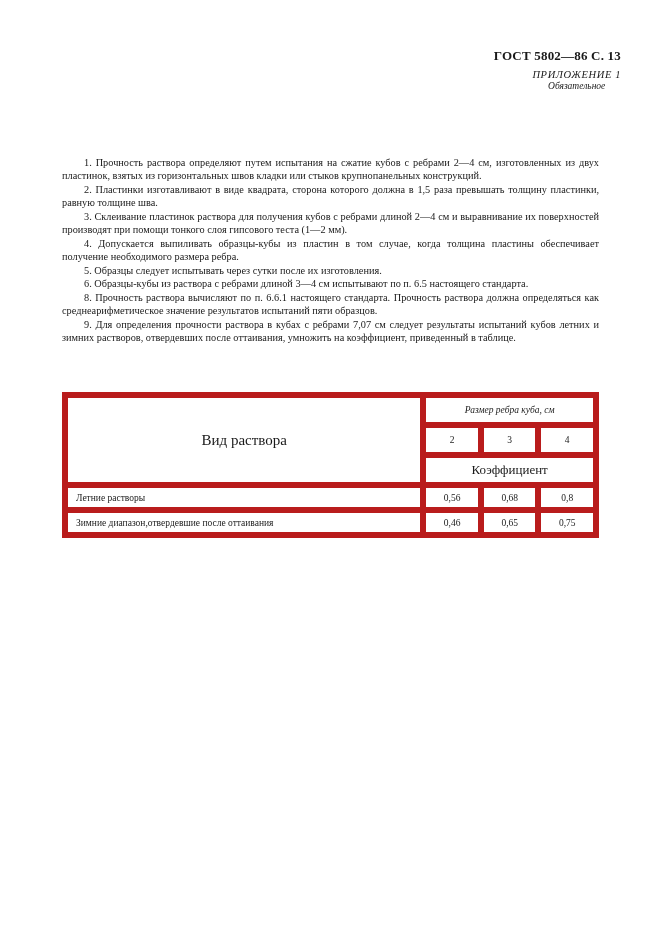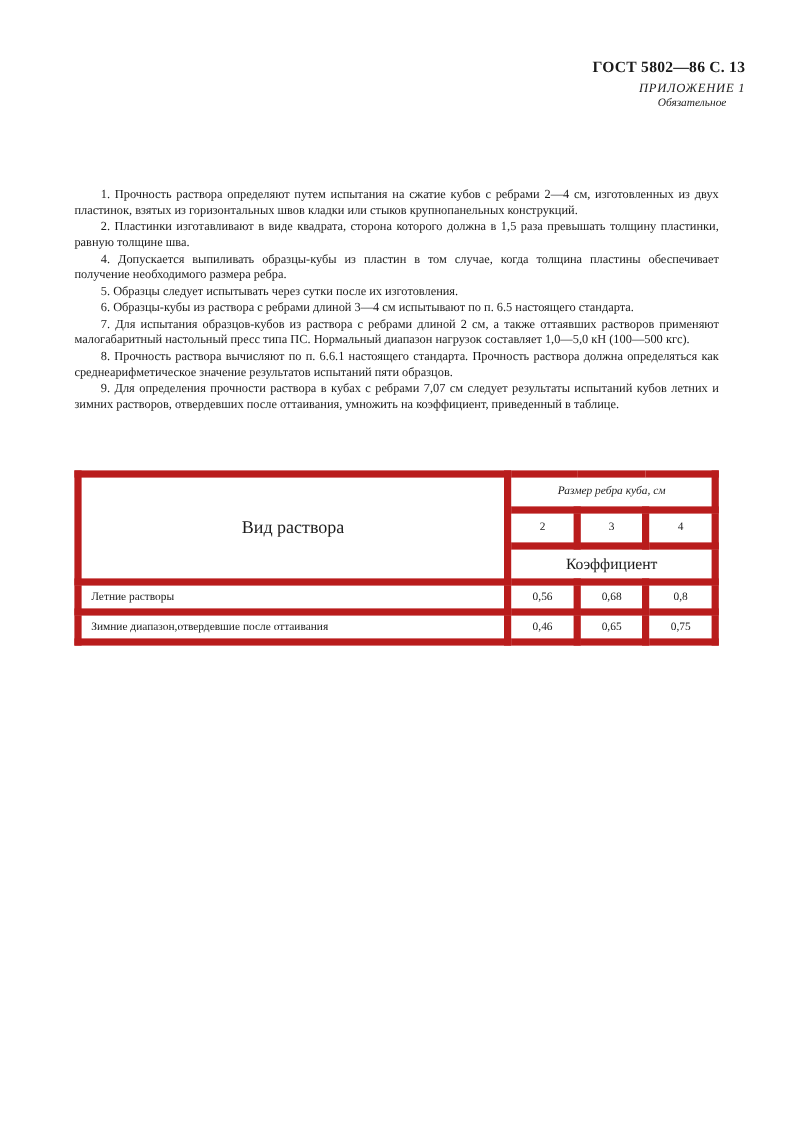--- a/index.html
+++ b/index.html
@@ -113,24 +113,24 @@
 
   <div class="annex-block">
     <div class="annex-title">ПРИЛОЖЕНИЕ 1</div>
     <div class="annex-sub">Обязательное</div>
   </div>
 
 
   <div class="body-text">
     <p>1. Прочность раствора определяют путем испытания на сжатие кубов с ребрами 2—4 см, изготовленных из двух пластинок, взятых из горизонтальных швов кладки или стыков крупнопанельных конструкций.</p>
     <p>2. Пластинки изготавливают в виде квадрата, сторона которого должна в 1,5 раза превышать толщину пластинки, равную толщине шва.</p>
+    <p>3. Склеивание пластинок раствора для получения кубов с ребрами длиной 2—4 см и выравнивание их поверхностей производят при помощи тонкого слоя гипсового теста (1—2 мм).</p>
     <p>4. Допускается выпиливать образцы-кубы из пластин в том случае, когда толщина пластины обеспечивает получение необходимого размера ребра.</p>
     <p>5. Образцы следует испытывать через сутки после их изготовления.</p>
     <p>6. Образцы-кубы из раствора с ребрами длиной 3—4 см испытывают по п. 6.5 настоящего стандарта.</p>
-    <p>7. Для испытания образцов-кубов из раствора с ребрами длиной 2 см, а также оттаявших растворов применяют малогабаритный настольный пресс типа ПС. Нормальный диапазон нагрузок составляет 1,0—5,0 кН (100—500 кгс).</p>
     <p>8. Прочность раствора вычисляют по п. 6.6.1 настоящего стандарта. Прочность раствора должна определяться как среднеарифметическое значение результатов испытаний пяти образцов.</p>
     <p>9. Для определения прочности раствора в кубах с ребрами 7,07 см следует результаты испытаний кубов летних и зимних растворов, отвердевших после оттаивания, умножить на коэффициент, приведенный в таблице.</p>
   </div>
 
   <table class="coef">
     <tbody>
         <tr class="row-h1">
       <td rowspan="3" class="vid-cell">Вид раствора</td>
       <td colspan="3" class="cell-center size-header">Размер ребра куба, см</td>
     </tr>

